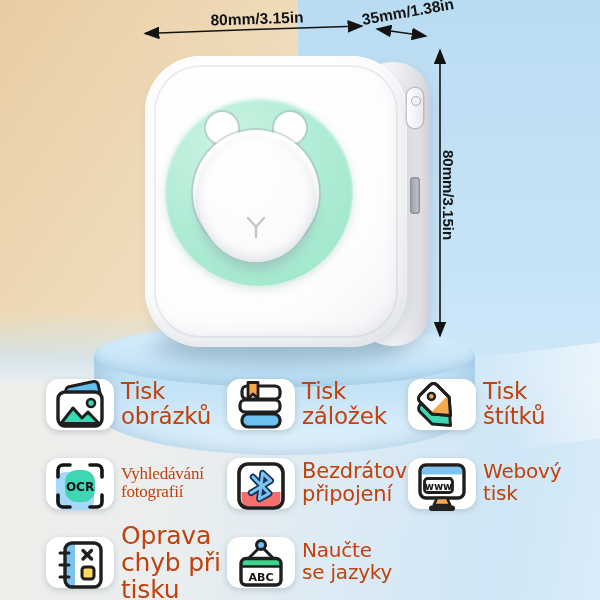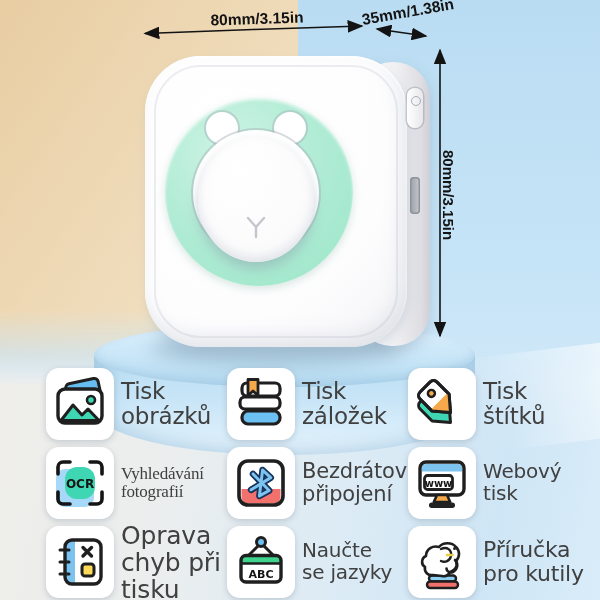--- a/index.html
+++ b/index.html
@@ -69,23 +69,23 @@
   .dim-label{position:absolute;color:#131313;font-family:"Liberation Sans",sans-serif;
     font-weight:bold;font-size:15.5px;white-space:nowrap;}
   .dim-w{left:196px;top:10px;width:122px;text-align:center;transform:rotate(-2deg);}
   .dim-d{left:352px;top:3px;width:112px;text-align:center;transform:rotate(-10deg);}
   .dim-h{left:440px;top:150px;writing-mode:vertical-rl;font-size:15px;}
 
   
   .grid{position:absolute;left:46px;top:370px;width:552px;display:grid;
     grid-template-columns:181px 181px 180px;grid-auto-rows:68px;row-gap:11px;}
   .cell{display:flex;align-items:center;gap:7px;}
-  .tile{width:68px;height:72px;flex:0 0 68px;border-radius:13px;background:#fff;
-    box-shadow:0 2px 6px rgba(130,145,160,.40);display:flex;align-items:center;justify-content:center;}
-  .label{color:#404040;white-space:pre-line;line-height:1.08;letter-spacing:-0.2px;}
+  .tile{width:68px;height:51px;flex:0 0 68px;border-radius:13px;background:#fff;
+    box-shadow:0 2px 6px rgba(130,145,160,.40);display:flex;justify-content:center;}
+  .label{color:#c2410c;white-space:pre-line;line-height:1.08;letter-spacing:-0.2px;}
   .cell:nth-child(1) .label,.cell:nth-child(2) .label,.cell:nth-child(3) .label{font-size:23px;}
   .cell:nth-child(4) .label{font-size:17px;font-family:Liberation Serif, serif;}
   .cell:nth-child(5) .label{font-size:21px;}
   .cell:nth-child(6) .label{font-size:20px;}
   .cell:nth-child(7) .label{font-size:25px;}
   .cell:nth-child(8) .label{font-size:20px;}
   .cell:nth-child(9) .label{font-size:22px;}
   .tile svg{display:block;}
   .tile text{font-family:"DejaVu Sans",sans-serif;font-weight:bold;fill:#151515;}
 </style>
@@ -255,30 +255,15 @@
           <path d="M8,29.5 v-3 a5,5 0 0 1 5,-5 h30 a5,5 0 0 1 5,5 v3 z" fill="#3ed48e"></path>
           <path d="M8.5,29.5 h39" stroke="#1f1f1f" stroke-width="2.4"></path>
           <rect x="8" y="21.5" width="40" height="26.5" rx="5" fill="none" stroke="#1f1f1f" stroke-width="3.4"></rect>
           <text x="28" y="43.5" font-size="11" text-anchor="middle">ABC</text>
         </svg>
       </div>
       <div class="label">Naučte
 se jazyky</div>
     </div>
 
-    <div class="cell">
-      <div class="tile">
-        <svg width="56" height="56" viewBox="0 0 56 56">
-          <rect x="15" y="41.5" width="27" height="6" rx="3" fill="#8fd0f5" stroke="#1f1f1f" stroke-width="2.4"></rect>
-          <rect x="13" y="47.5" width="31" height="6.5" rx="3.2" fill="#f2716c" stroke="#1f1f1f" stroke-width="2.4"></rect>
-          <path d="M19,41 c-5,1 -9,-3 -8,-8 c-4,-2 -4,-9 1,-11 c0,-7 7,-11 13,-9 c4,-5 13,-5 17,0 c4,4 4,10 0,14 c2,5 -1,10 -6,11 c-1,3 -5,5 -8,4 z" fill="#fff" stroke="#1f1f1f" stroke-width="2.6" stroke-linejoin="round"></path>
-          <path d="M41,26 c3.5,3 3,9.5 -2,12 c-3,1.5 -6.5,-0.5 -6.5,-3.5" fill="none" stroke="#1f1f1f" stroke-width="2.6" stroke-linecap="round"></path>
-          <path d="M27,15 c6,-3 11,1 10,7 c-1,5 -6,7 -10,5" fill="#fff" stroke="#1f1f1f" stroke-width="2.4" stroke-linecap="round" fill-opacity="0"></path>
-          <circle cx="40.5" cy="14.5" r="1.5" fill="#222"></circle>
-          <path d="M33,21 h5.5" stroke="#e8cf4a" stroke-width="2.6" stroke-linecap="round"></path>
-        </svg>
-      </div>
-      <div class="label">Příručka
-pro kutily</div>
-    </div>
 
   </div>
 </div>
 
 </body></html>

